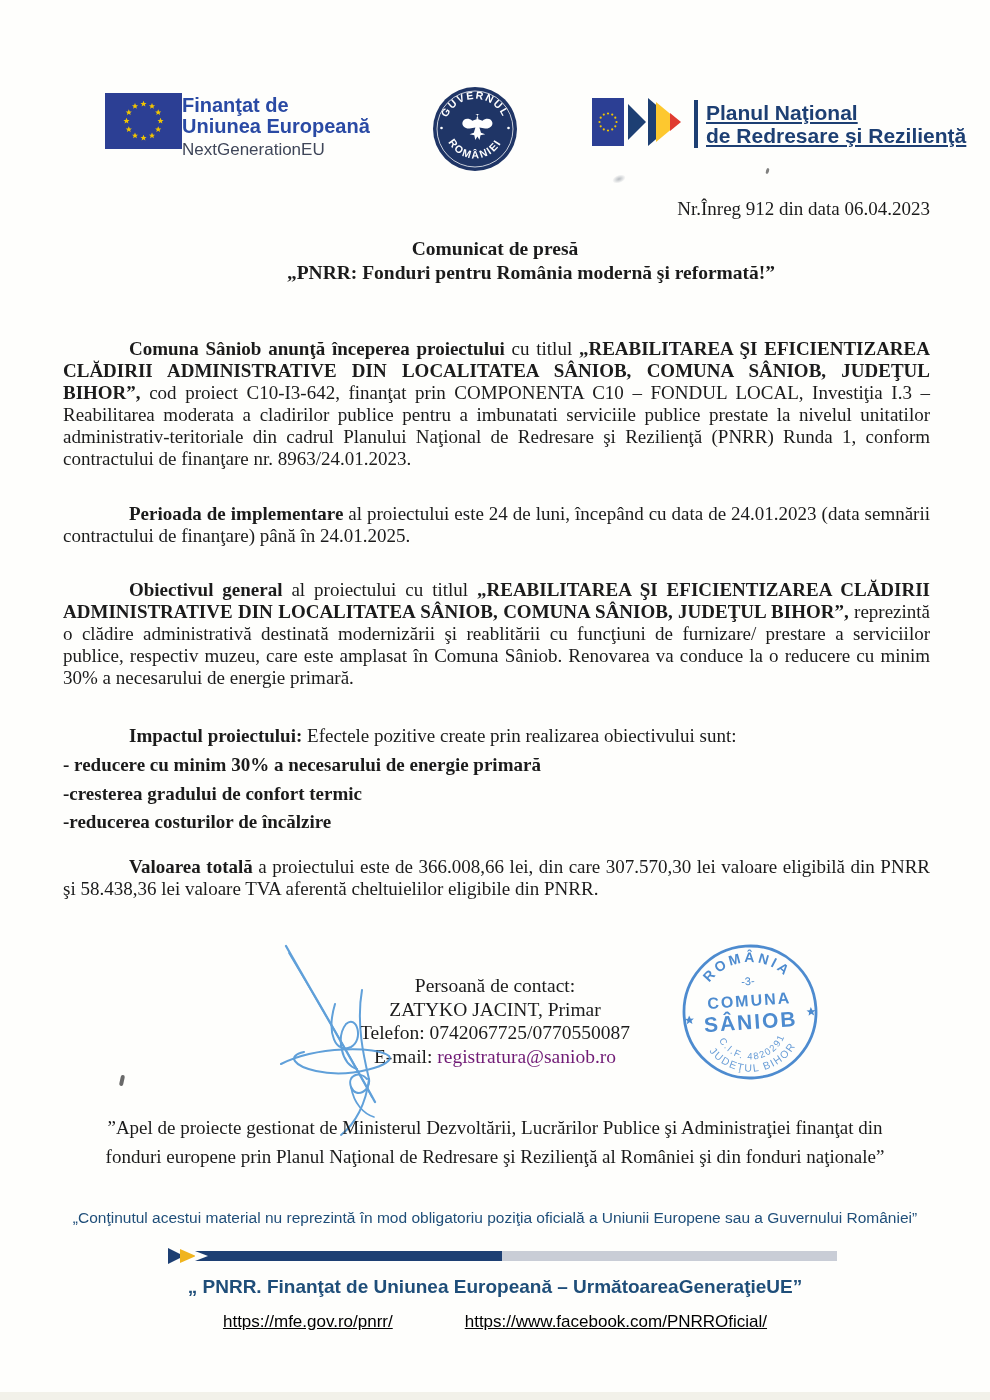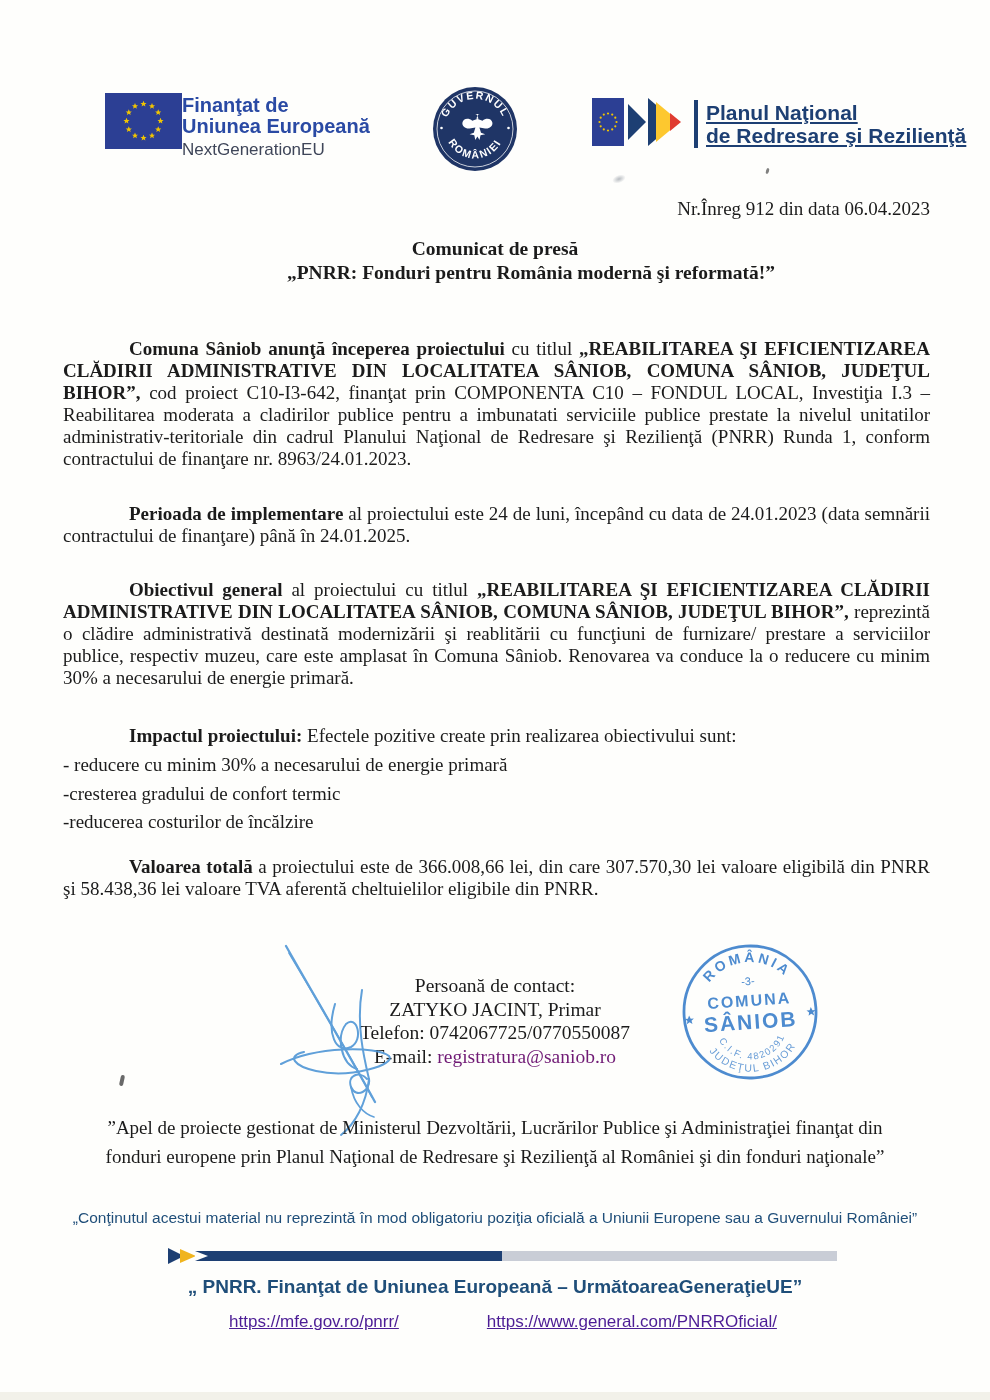--- a/index.html
+++ b/index.html
@@ -21,32 +21,32 @@
   .reg{top:198px;right:60px;font-size:19px;}
   .doc-title{top:238px;left:0;width:100%;text-align:center;font-weight:bold;font-size:19.5px;}
   .doc-subtitle{top:262px;left:0;width:100%;text-align:center;font-weight:bold;font-size:19.5px;padding-left:36px;}
   .para{left:63px;width:867px;font-size:19px;line-height:22px;text-align:justify;}
   .para .ind{display:inline-block;width:66px;}
   .b{font-weight:bold;}
   .p1{top:338px;}
   .p2{top:503px;}
   .p3{top:579px;}
   .p4{top:725px;text-align:left;}
-  .bullets{left:63px;top:751px;width:867px;font-size:19px;line-height:28.5px;}
+  .bullets{left:63px;top:751px;width:867px;font-size:19px;line-height:28.5px;font-weight:bold;}
   .p5{top:856px;}
   .contact{top:974px;left:0;width:100%;text-align:center;font-size:19.5px;line-height:23.5px;}
   .email-link{color:#701a75;cursor:pointer;}
   .quote{top:1113px;left:85px;width:820px;text-align:center;font-size:19px;line-height:29px;}
   .disclaimer{top:1209px;left:0;width:100%;text-align:center;
     font-family:"Liberation Sans",sans-serif;font-size:15.5px;color:#1f4e79;}
   .footer-title{top:1276px;left:0;width:100%;text-align:center;
     font-family:"Liberation Sans",sans-serif;font-weight:bold;font-size:19px;color:#1f4e79;}
   .links-row{top:1312px;left:0;width:100%;display:flex;justify-content:center;gap:72px;
     font-family:"Liberation Sans",sans-serif;font-size:17px;}
-  .links-row a{color:#4c1d95;text-decoration:underline;cursor:pointer;margin-left:16px;}
+  .links-row a{color:#000000;text-decoration:underline;cursor:pointer;}
   
   .sig{left:256px;top:928px;pointer-events:none;}
   .stamp{left:674px;top:936px;}
   .bar{left:165px;top:1246px;}
   .artifact{position:absolute;border-radius:50%;}
   .a1{left:612px;top:175px;width:14px;height:8px;background:radial-gradient(closest-side,#9aa0a8,transparent);opacity:.7;transform:rotate(-20deg);border-radius:50%;}
   .a2{left:766px;top:168px;width:3px;height:6px;background:#555;opacity:.75;transform:rotate(18deg);}
   .a3{left:120px;top:1075px;width:4px;height:11px;background:#444;opacity:.8;transform:rotate(12deg);border-radius:2px;}
   .bottom-edge{left:0;bottom:0;width:100%;height:8px;background:#efeee3;opacity:.8;}
 </style>
@@ -235,17 +235,17 @@
       <rect x="30" y="5" width="307" height="10" fill="#1d3f73"></rect>
       <polygon points="30,5 30,15 43,10" fill="#fefefc"></polygon>
       <rect x="337" y="5" width="335" height="10" fill="#c9cdd6"></rect>
     </svg>
   </div>
 
   <div class="abs footer-title">„ PNRR. Finanţat de Uniunea Europeană – UrmătoareaGeneraţieUE”</div>
 
   <div class="abs links-row">
     <a>https://mfe.gov.ro/pnrr/</a>
-    <a>https://www.general.com/PNRROficial/</a>
+    <a>https://www.facebook.com/PNRROficial/</a>
   </div>
 
   <div class="abs bottom-edge"></div>
 </div>
 
 </body></html>

